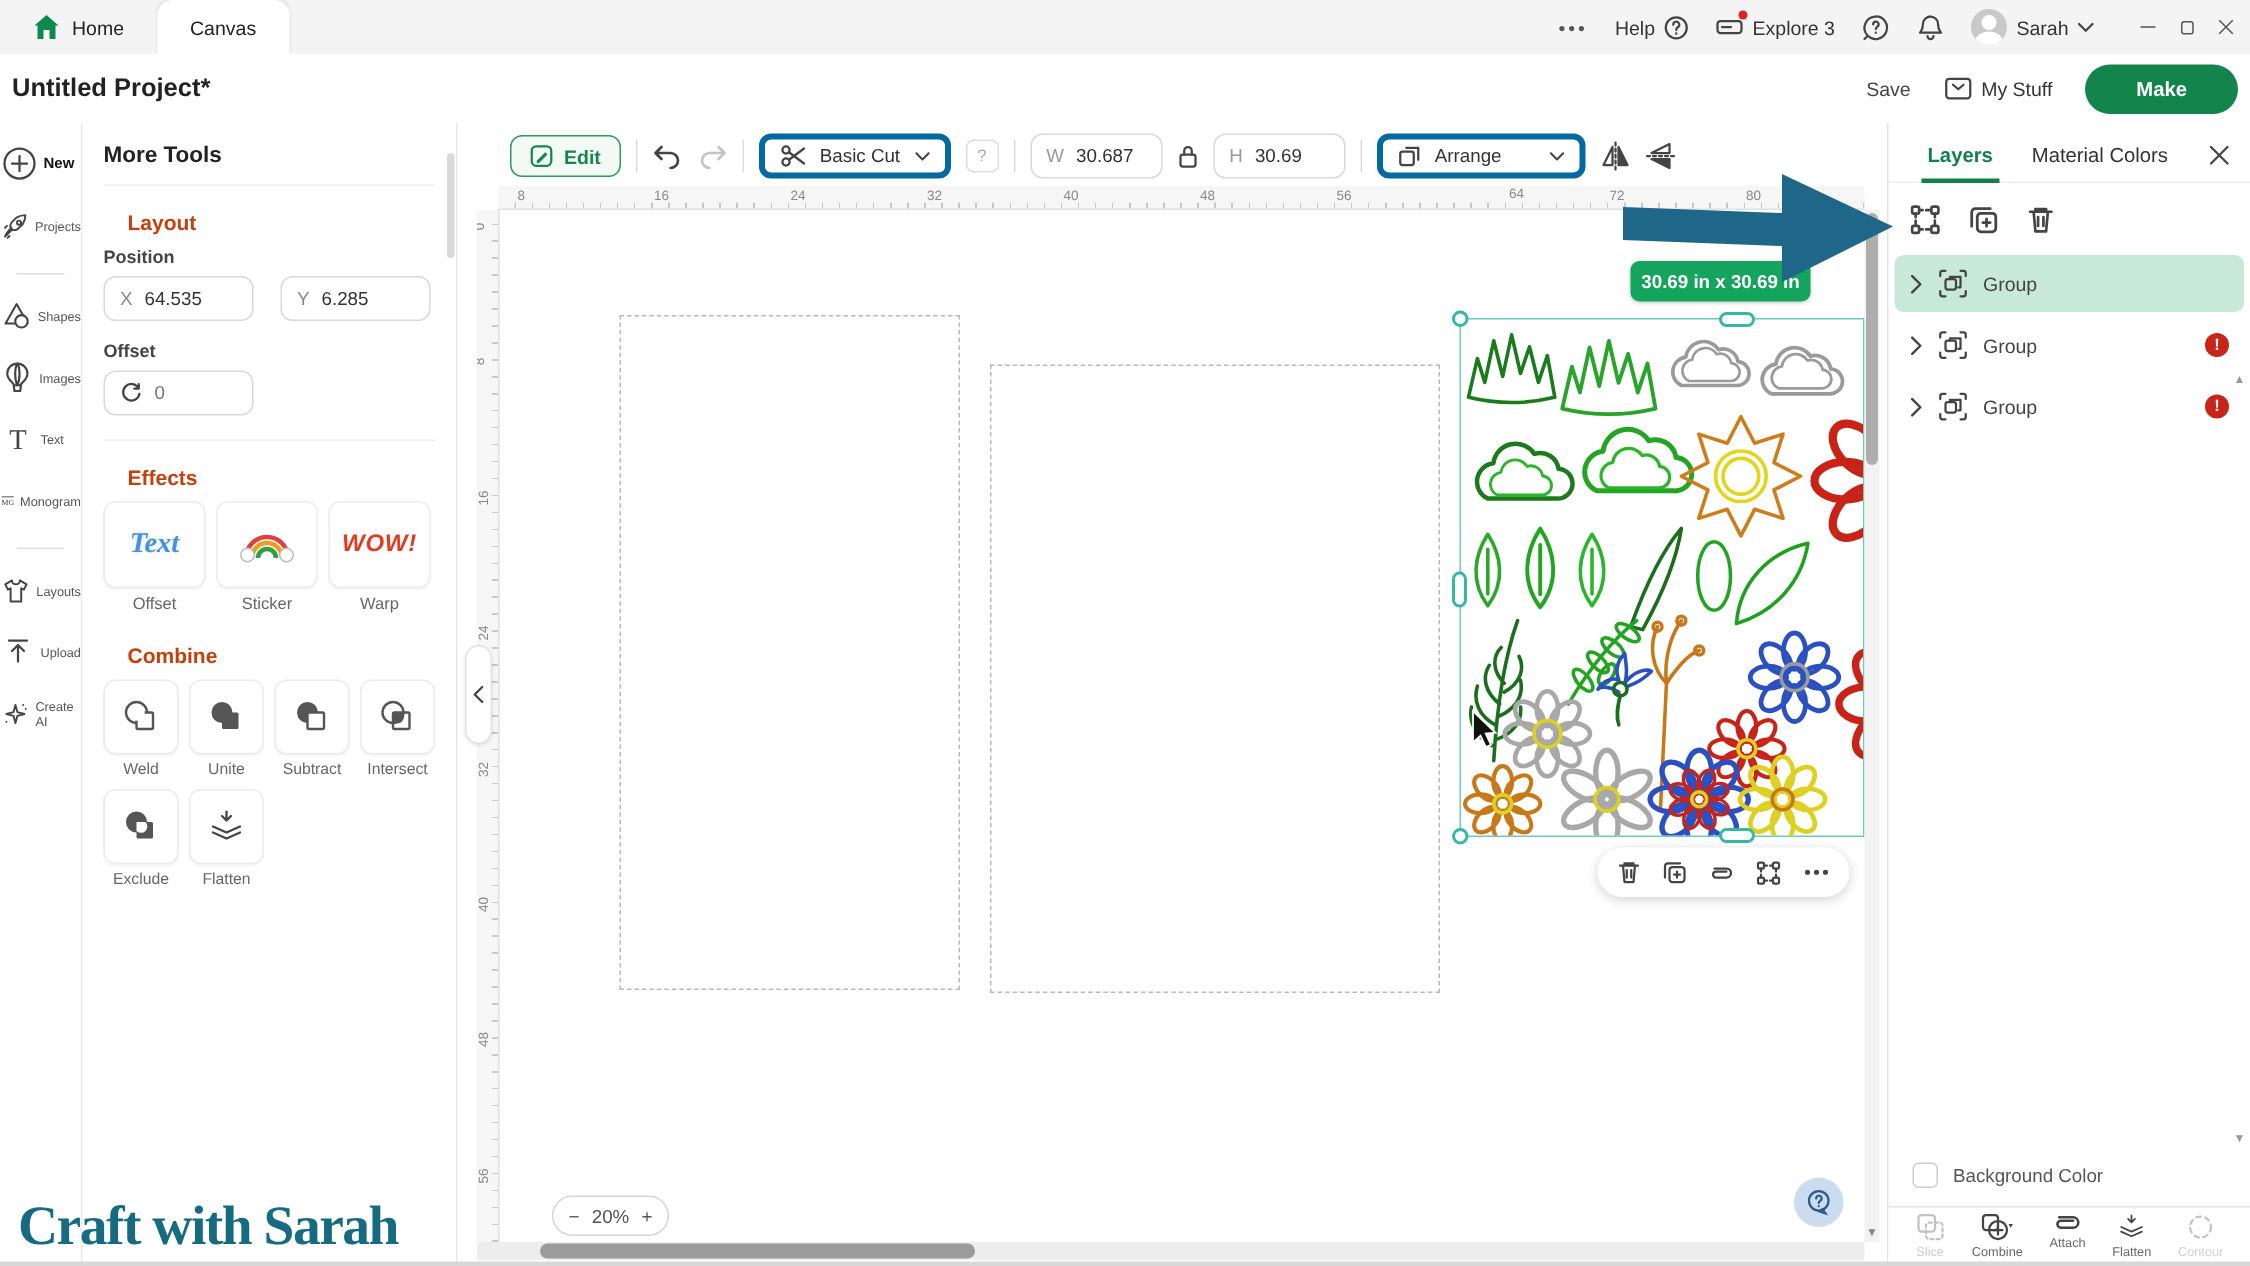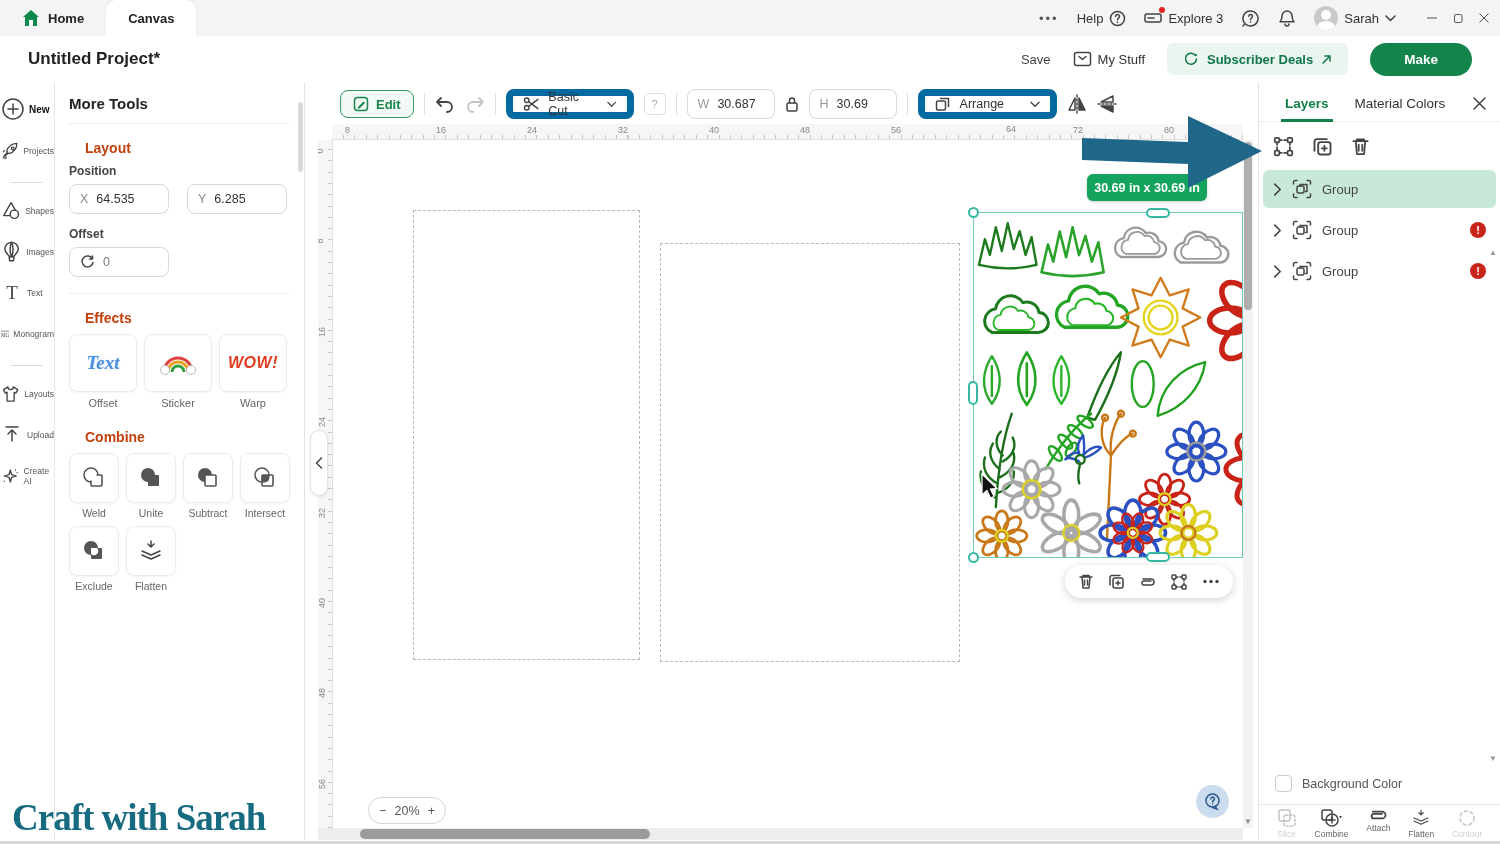--- a/index.html
+++ b/index.html
@@ -3,32 +3,32 @@
 <meta charset="utf-8">
 <style>
   *{box-sizing:border-box;margin:0;padding:0}
   html,body{width:1500px;height:844px}
   body{font-family:"Liberation Sans",sans-serif;font-size:13px;color:#333;background:#fff;overflow:hidden;position:relative}
   svg{display:block}
   .ico{stroke:#444;fill:none;stroke-width:1.5;stroke-linecap:round;stroke-linejoin:round}
 
   
   .titlebar{position:absolute;left:0;top:0;width:1500px;height:36px;background:#f4f4f4;display:flex;align-items:center}
-  .tab{height:36px;display:flex;align-items:center;gap:8px;padding:0 22px;font-weight:bold;font-size:13px;color:#222}
+  .tab{height:36px;display:flex;align-items:center;gap:8px;padding:0 22px;font-weight:normal;font-size:13px;color:#222}
   .tab.active{background:#fff;border-radius:10px 10px 0 0;box-shadow:0 -1px 3px rgba(0,0,0,.08)}
   .tb-right{margin-left:auto;display:flex;align-items:center;gap:18px;padding-right:10px;color:#333}
   .tb-item{display:flex;align-items:center;gap:6px;font-size:13px;cursor:default}
   .winbtns{display:flex;gap:14px;margin-left:12px;color:#555}
   .dotbadge{position:absolute;right:-3px;top:-3px;width:6px;height:6px;border-radius:50%;background:#d22}
   .avatar{width:24px;height:24px;border-radius:50%;background:#c9c9c9;position:relative;overflow:hidden}
   .avatar:before{content:"";position:absolute;left:7px;top:4px;width:10px;height:10px;border-radius:50%;background:#fff}
   .avatar:after{content:"";position:absolute;left:3px;top:15px;width:18px;height:12px;border-radius:50%;background:#fff}
 
   
-  .projectbar{position:absolute;left:0;top:36px;width:1500px;height:46px;background:#fff;display:flex;align-items:center;padding:0 28px}
+  .projectbar{position:absolute;left:0;top:36px;width:1500px;height:46px;background:#fff;display:flex;align-items:center;padding:0 8px}
   .proj-title{font-size:17px;font-weight:bold;color:#222}
   .pb-right{margin-left:auto;display:flex;align-items:center;gap:22px}
   .pill-deals{display:flex;align-items:center;gap:8px;background:#e9f5ee;color:#11774a;font-weight:bold;padding:8px 16px;border-radius:6px;font-size:13px}
   .btn-make{background:#13854c;color:#fff;font-weight:bold;border:none;border-radius:20px;padding:9px 34px;font-size:13.5px}
 
   
   .rail{position:absolute;left:0;top:82px;width:55px;height:762px;background:#fff;border-right:1px solid #e7e7e7;display:flex;flex-direction:column;align-items:center;padding-top:14px}
   .rail-item{display:flex;flex-direction:row;align-items:center;gap:3px;margin-bottom:17px;width:100%}
   .rail-item .lbl{font-size:8.5px;color:#555}
   .rail-item.first .lbl{font-size:10px;font-weight:bold;color:#111}
@@ -51,21 +51,21 @@
   .cmbcard .cap{text-align:center;font-size:10.5px;color:#666;margin-top:4px}
   .love{font-family:"Liberation Serif",serif;font-style:italic;font-weight:bold;font-size:19px;color:#4a8fe0;text-shadow:0 0 3px #cfe2f8}
   .wow{font-family:"Liberation Sans",sans-serif;font-style:italic;font-weight:bold;font-size:16px;color:#e03c20;letter-spacing:.5px}
   .tools-scroll{position:absolute;right:1px;top:20px;width:5px;height:70px;background:#d9d9d9;border-radius:3px}
 
   
   .canvas-area{position:absolute;left:305px;top:82px;width:953px;height:762px;background:#fff}
   .edit-toolbar{position:absolute;left:35px;top:6px;height:32px;display:flex;align-items:center;gap:10px}
   .sep{width:1px;height:22px;background:#ddd}
   .btn-edit{display:flex;align-items:center;gap:7px;border:1.5px solid #2f9960;color:#17854d;font-weight:bold;background:#f3faf6;border-radius:8px;padding:5px 12px;font-size:13px}
-  .dd{display:flex;align-items:center;gap:9px;border:7px solid #0369a1;border-radius:8px;height:30px;padding:0 10px;font-size:12.5px;color:#333;background:#fff}
+  .dd{display:flex;align-items:center;gap:9px;border:4px solid #0369a1;border-radius:8px;height:30px;padding:0 10px;font-size:12.5px;color:#333;background:#fff}
   .qbox{width:22px;height:22px;border:1px solid #ddd;border-radius:5px;color:#aaa;font-size:11px;display:flex;align-items:center;justify-content:center}
   .whbox{display:flex;align-items:center;gap:8px;border:1px solid #d9d9d9;border-radius:8px;height:30px;padding:0 10px;font-size:12.5px;width:88px}
   .whbox .pfx{color:#999}
 
   .hruler{position:absolute;left:27px;top:42px;width:911px;height:16px;background:#f6f6f6;border-bottom:1px solid #e0e0e0;overflow:hidden}
   .hruler .ticks{position:absolute;left:11px;right:0;bottom:0;height:4px;background:repeating-linear-gradient(90deg,#c8c8c8 0 1px,transparent 1px 11.38px)}
   .vruler{position:absolute;left:13px;top:58px;width:15px;height:688px;background:#f6f6f6;border-right:1px solid #e0e0e0;overflow:hidden}
   .vruler .ticks{position:absolute;top:8px;bottom:0;right:0;width:4px;background:repeating-linear-gradient(0deg,#c8c8c8 0 1px,transparent 1px 11.3px)}
   .rlabel{position:absolute;font-size:9px;color:#888}
   .vruler .rlabel{transform:rotate(-90deg);left:-1px}
@@ -176,30 +176,20 @@
 <div class="projectbar">
   <span class="proj-title">Untitled Project*</span>
   <div class="pb-right">
     <span style="color:#444">Save</span>
     <span class="tb-item">
       <svg class="ico" width="19" height="16" viewBox="0 0 19 16">
           <rect x="1.5" y="1.5" width="16" height="13" rx="2"></rect>
           <path d="M6 5.5 l3.5 3 3.5-3"></path>
         </svg>
       <span>My Stuff</span>
-    </span>
-    <span class="pill-deals">
-      <svg class="ico" width="16" height="16" viewBox="0 0 16 16" style="stroke:#11774a">
-          <path d="M12.5 4.5 A5.5 5.5 0 1 0 13.5 8"></path>
-          <circle cx="13" cy="4" r="1" fill="#11774a" stroke="none"></circle>
-        </svg>
-      <span>Subscriber Deals</span>
-      <svg class="ico" width="11" height="11" viewBox="0 0 11 11" style="stroke:#11774a">
-          <path d="M2 9 L9 2 M4 2 h5 v5"></path>
-        </svg>
     </span>
     <button class="btn-make">Make</button>
   </div>
 </div>
 
 <nav class="rail">
   <div class="rail-item first">
     <svg class="ico" width="26" height="26" viewBox="0 0 26 26">
         <circle cx="13" cy="13" r="10"></circle>
         <path d="M13 8 v10 M8 13 h10"></path>

